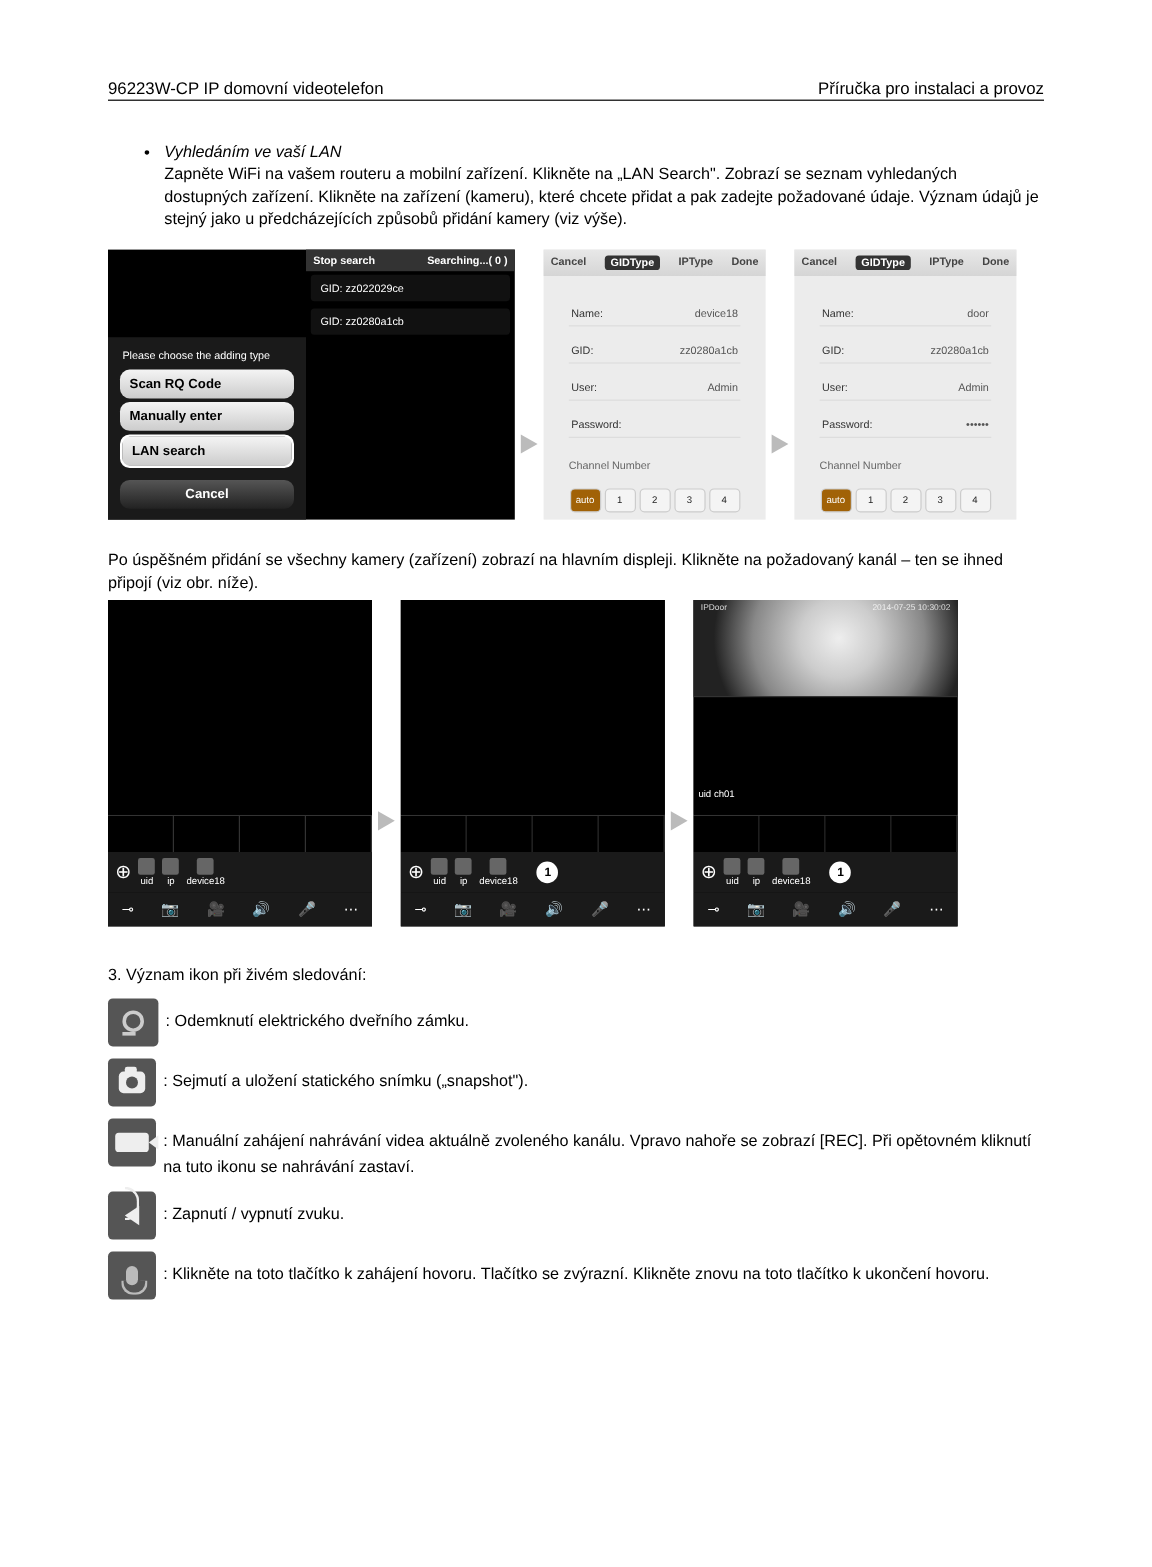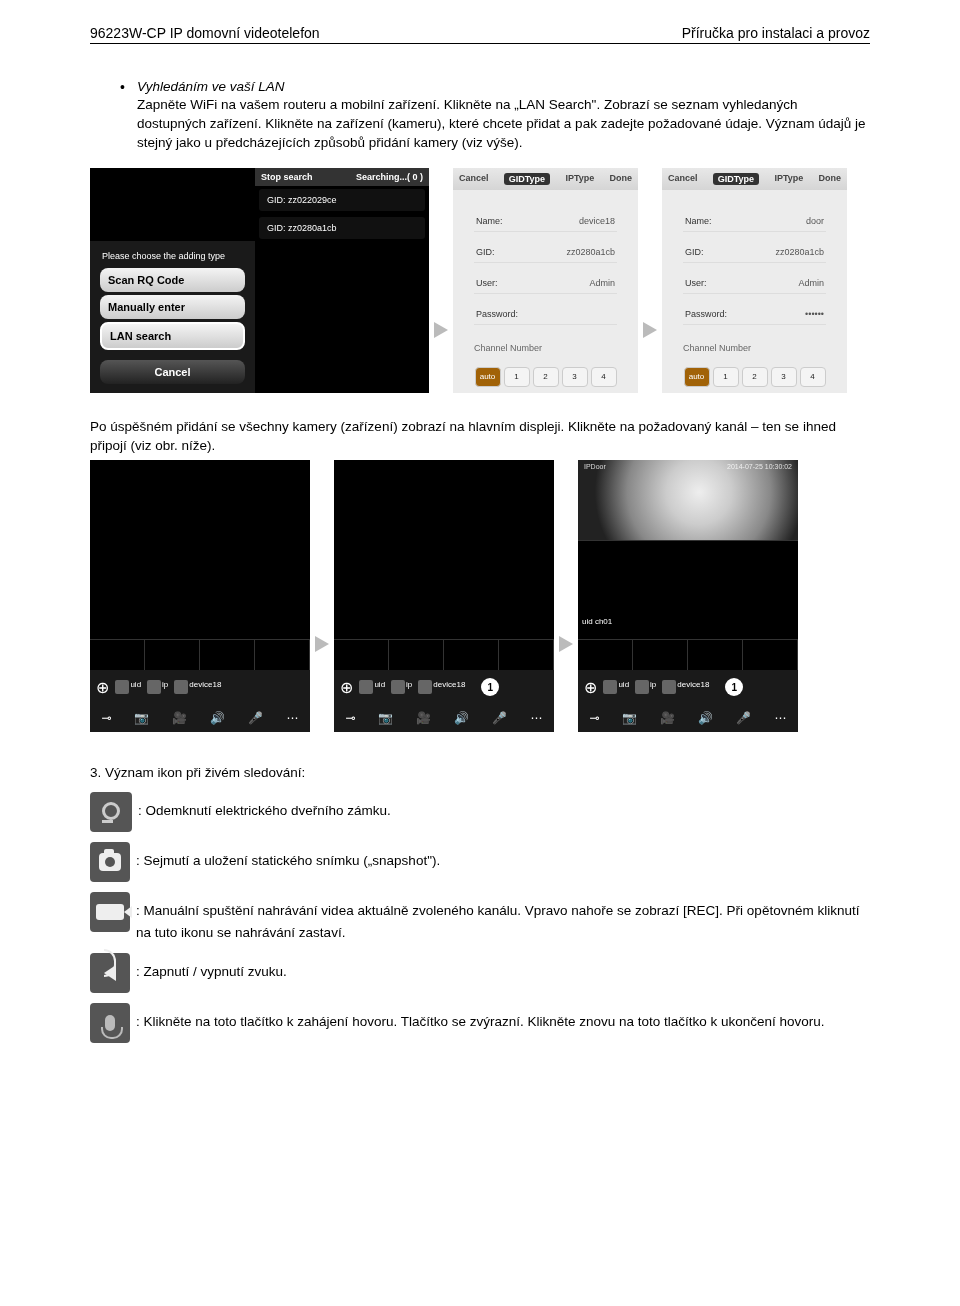--- a/index.html
+++ b/index.html
@@ -14,21 +14,21 @@
   .page {
     padding: 25px 90px 30px 90px;
   }
   .header {
     display: flex;
     justify-content: space-between;
     border-bottom: 1px solid #000;
     padding-bottom: 2px;
     margin-bottom: 35px;
   }
-  .header span { font-size: 14px; }
+  .header span { font-size: 14px; margin-top: 40px; }
   .bullet-row { display: flex; align-items: flex-start; margin-left: 30px; }
   .bullet { font-size: 14px; margin-right: 12px; }
   .italic { font-style: italic; }
   .body-text { line-height: 1.4; margin-top: 2px; }
   .figure-row1 {
     display: flex;
     flex-direction: row;
     gap: 0;
     margin-top: 15px;
     margin-bottom: 25px;
@@ -125,21 +125,21 @@
     width: 220px; height: 272px;
     background: #000;
     display: flex;
     flex-direction: column;
   }
   .live-main { flex: 1; background: #000; position: relative; }
   .thumbs { display: flex; height: 30px; border-top: 1px solid #333; }
   .thumbs div { flex: 1; border-right: 1px solid #333; background: #000; }
   .dev-row { height: 34px; display: flex; align-items: center; gap: 6px; padding: 0 6px; background: #1a1a1a; color: #fff; font-size: 8px; }
   .dev-row .plus { font-size: 16px; color: #fff; }
-  .dev-item { display: flex; gap: 1px; }
+  .dev-item { display: flex; flex-direction: column; align-items: center; gap: 1px; }
   .dev-icon { width: 14px; height: 14px; background: #666; border-radius: 2px; }
   .badge { display: flex; align-items: center; justify-content: center; width: 18px; height: 18px; border-radius: 9px; background: #fff; color: #000; font-size: 10px; font-weight: bold; margin-left: 10px; }
   .bottom-icons { height: 28px; display: flex; justify-content: space-around; align-items: center; background: #1a1a1a; color: #fff; font-size: 12px; }
   .arrow2 { align-self: center; padding-top: 95px; width: 24px; }
   .arrow2::before {
     content: "";
     display: block;
     width: 0; height: 0;
     border-top: 8px solid transparent;
     border-bottom: 8px solid transparent;
@@ -443,21 +443,21 @@
       <div class="icon-box">
           <div class="icon-cam"></div>
         </div>
       <div class="icon-desc">: Sejmutí a uložení statického snímku („snapshot").</div>
     </div>
 
     <div class="icon-line">
       <div class="icon-box">
           <div class="icon-rec"></div>
         </div>
-      <div class="icon-desc">: Manuální spuštění nahrávání videa aktuálně zvoleného kanálu. Vpravo nahoře se zobrazí [REC]. Při opětovném kliknutí na tuto ikonu se nahrávání zastaví.</div>
+      <div class="icon-desc">: Manuální zahájení nahrávání videa aktuálně zvoleného kanálu. Vpravo nahoře se zobrazí [REC]. Při opětovném kliknutí na tuto ikonu se nahrávání zastaví.</div>
     </div>
 
     <div class="icon-line">
       <div class="icon-box icon-speaker"></div>
       <div class="icon-desc">: Zapnutí / vypnutí zvuku.</div>
     </div>
 
     <div class="icon-line">
       <div class="icon-box">
           <div class="icon-mic"></div>

